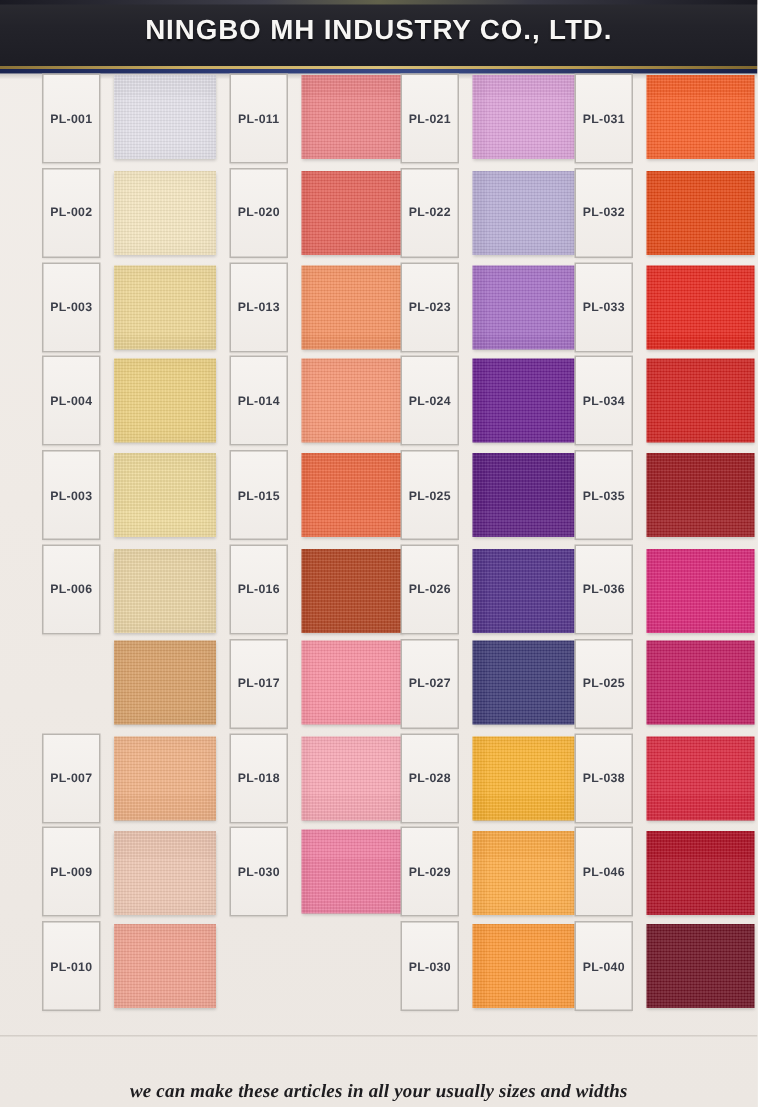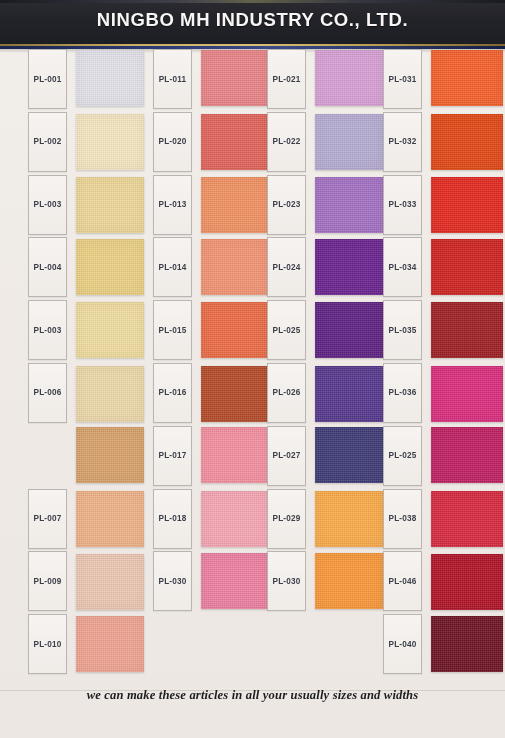--- a/index.html
+++ b/index.html
@@ -155,21 +155,21 @@
     left: 0;
     top: 690px;
     width: 505px;
     height: 1px;
     background: rgba(140,130,125,.25);
   }
   #footer-note {
     position: absolute;
     left: 0;
     right: 0;
-    top: 688px;
+    top: 720px;
     text-align: center;
     font-family: "Liberation Serif", serif;
     font-style: italic;
     font-weight: bold;
     font-size: 12.6px;
     color: #1d1c1f;
     letter-spacing: .15px;
     white-space: nowrap;
   }
 </style>
@@ -339,20 +339,26 @@
           <div class="swatch" style="background: rgb(86, 55, 141); top: 3.6px;"></div>
         </div>
         <div class="row">
           <div class="label-box">
             <span class="label-text">PL-027</span>
           </div>
           <div class="swatch" style="background: rgb(61, 58, 117); top: 2.4px;"></div>
         </div>
         <div class="row">
           <div class="label-box">
+            <span class="label-text">PL-028</span>
+          </div>
+          <div class="swatch" style="background: rgb(247, 178, 51); top: 3px;"></div>
+        </div>
+        <div class="row">
+          <div class="label-box">
             <span class="label-text">PL-029</span>
           </div>
           <div class="swatch" style="background: rgb(251, 171, 71); top: 3.6px;"></div>
         </div>
         <div class="row">
           <div class="label-box">
             <span class="label-text">PL-030</span>
           </div>
           <div class="swatch" style="background: rgb(250, 152, 56); top: 2.4px;"></div>
         </div>

